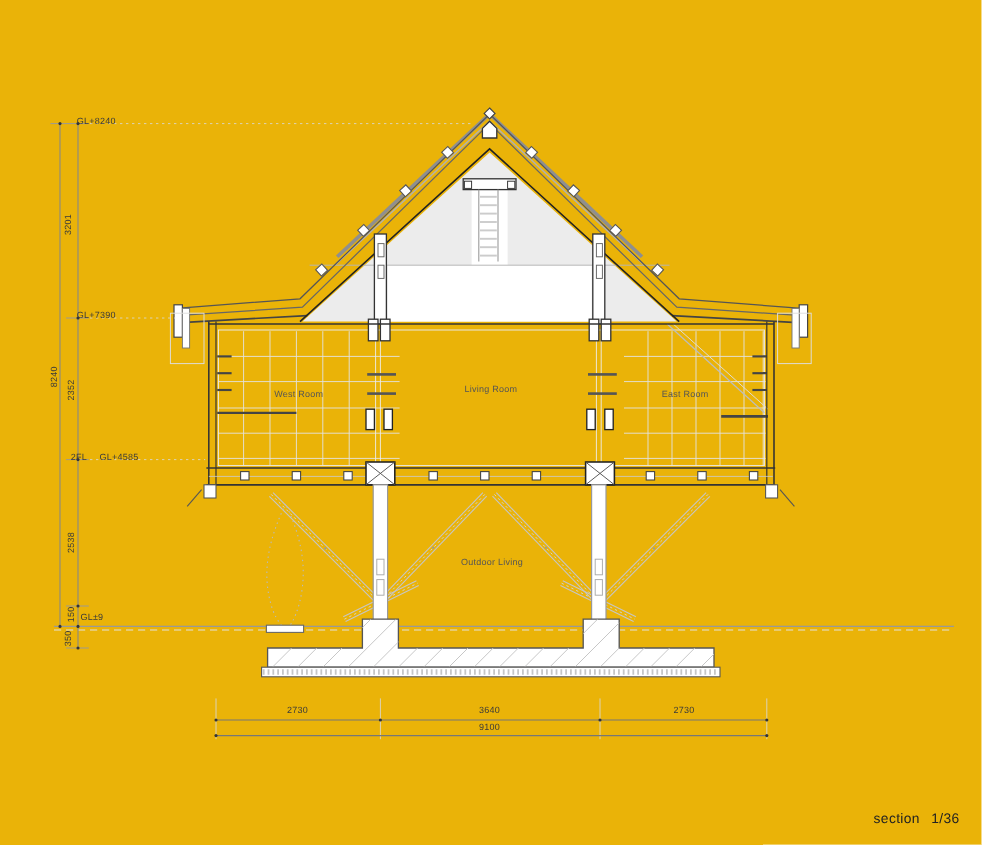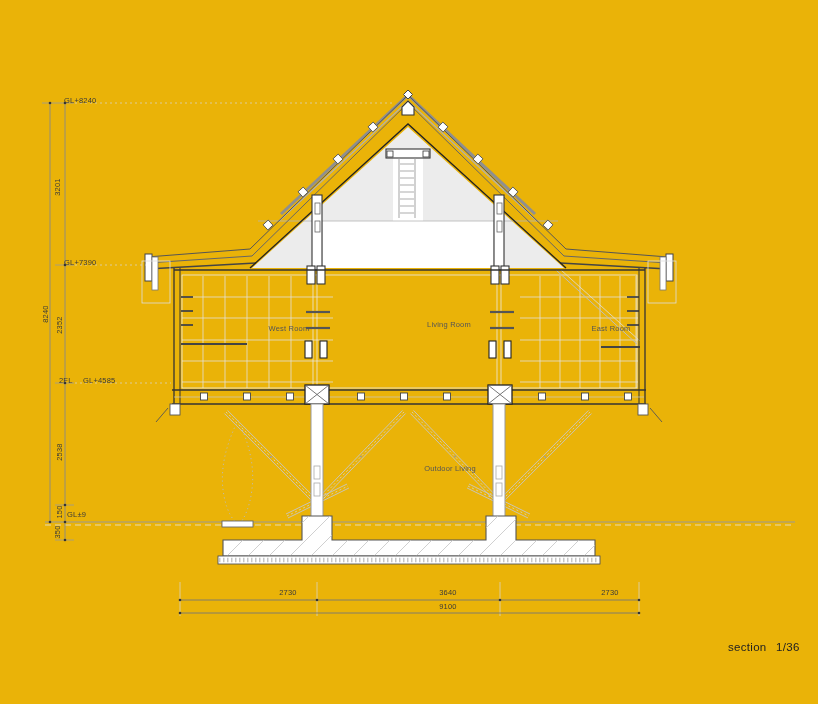--- a/index.html
+++ b/index.html
@@ -1,23 +1,23 @@
 <!DOCTYPE html>
 <html><head>
 <meta charset="utf-8">
 <style>
   html,body{margin:0;padding:0;background:#fff;}
   #canvas{position:relative;width:818px;height:704px;background:#eab308;overflow:hidden;
           font-family:"Liberation Sans",sans-serif;}
   svg{position:absolute;left:0;top:0;}
   .lbl{position:absolute;font-size:7.5px;color:#3a3a3a;white-space:nowrap;letter-spacing:.2px;}
-  .c{transform:translate(-50%,-50%);margin-left:40px;}
+  .c{transform:translate(-50%,-50%);}
   .v{transform:translate(-50%,-50%) rotate(-90deg);}
   .room{color:#555;}
-  .title{font-size:11.5px;color:#222;letter-spacing:.3px;}
+  .title{font-size:11.5px;color:#222;letter-spacing:.3px;margin-top:36px;}
 </style>
 </head>
 <body>
 
 <div id="canvas">
 
 <svg id="dwg" width="818" height="704" viewBox="0 0 818 704">
   <defs>
     <clipPath id="slabclip">
       <path d="M223,556 L223,540 L302,540 L302,516 L332,516 L332,540 L486,540 L486,516 L516,516 L516,540 L595,540 L595,556 Z"></path>

